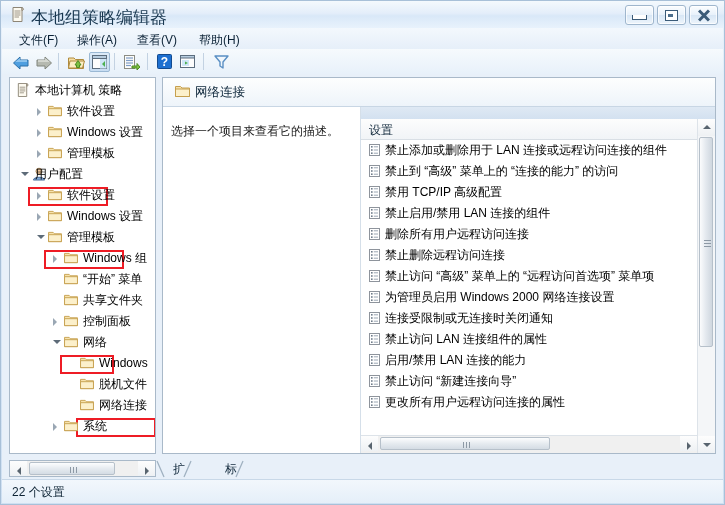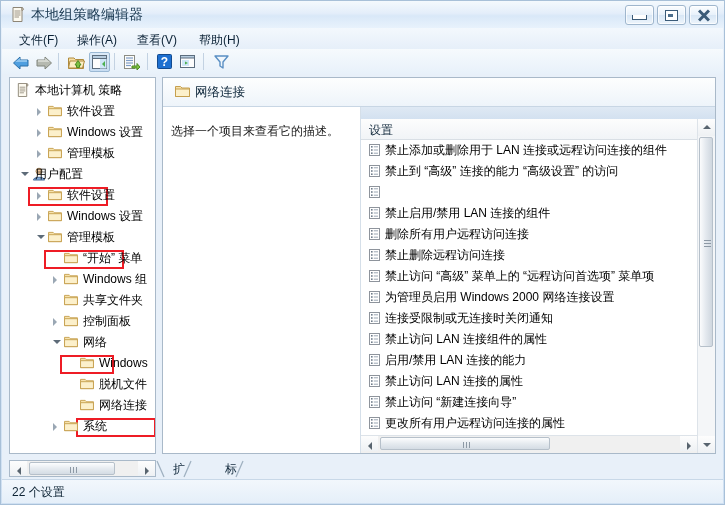--- a/index.html
+++ b/index.html
@@ -16,21 +16,21 @@
   }
   
   .titlebar{
     position:absolute;left:0;top:0;right:0;height:27px;
     background:linear-gradient(to bottom,#f4f9fd 0%,#e4eefa 45%,#d9e8f8 55%,#e8f2fc 100%);
   }
   .title-ico{
     position:absolute;left:10px;top:6px;width:14px;height:15px;
   }
   .title-text{
-    position:absolute;left:30px;top:5px;font-size:14px;color:#17364f;
+    position:absolute;left:30px;top:5px;font-size:17px;color:#17364f;
     white-space:nowrap;
   }
   .winbtns{position:absolute;right:6px;top:4px;display:flex;gap:3px;}
   .wbtn{
     width:27px;height:18px;border:1px solid #9fb6cd;border-radius:3px;
     background:linear-gradient(to bottom,#fbfdff 0%,#e8f1fa 50%,#d7e6f5 51%,#eef5fc 100%);
     display:flex;align-items:center;justify-content:center;
     box-shadow:inset 0 0 0 1px rgba(255,255,255,.7);
   }
   .wmin{width:13px;height:4px;border:1px solid #3b5b78;border-top:none;background:#fff;margin-top:5px;}
@@ -360,33 +360,33 @@
           <div class="tnode">
             <div class="tglyph open" style="left: 27px;"></div>
             <svg viewBox="0 0 15 13" class="folder" style="left: 38px;">
               <path d="M0.5 1.5 L5.5 1.5 L7 3 L14.5 3 L14.5 11.5 L0.5 11.5 Z" fill="#f7e2ab" stroke="#c59f4e"></path>
               <path d="M0.5 4 L14.5 4 L14.5 11.5 L0.5 11.5 Z" fill="#fcf0cb" stroke="#c59f4e"></path>
             </svg>
             <span class="lbl" style="left: 57px;">管理模板</span>
           </div>
           <div class="hl-box" style="left: 34px; top: 170px; width: 80px; height: 19px;"></div>
           <div class="tnode">
-            <svg viewBox="0 0 15 13" class="folder" style="left: 54px;">
-              <path d="M0.5 1.5 L5.5 1.5 L7 3 L14.5 3 L14.5 11.5 L0.5 11.5 Z" fill="#f7e2ab" stroke="#c59f4e"></path>
-              <path d="M0.5 4 L14.5 4 L14.5 11.5 L0.5 11.5 Z" fill="#fcf0cb" stroke="#c59f4e"></path>
-            </svg>
-            <span class="lbl" style="left: 73px;">“开始” 菜单</span>
-          </div>
-          <div class="tnode">
             <div class="tglyph closed" style="left: 43px;"></div>
             <svg viewBox="0 0 15 13" class="folder" style="left: 54px;">
               <path d="M0.5 1.5 L5.5 1.5 L7 3 L14.5 3 L14.5 11.5 L0.5 11.5 Z" fill="#f7e2ab" stroke="#c59f4e"></path>
               <path d="M0.5 4 L14.5 4 L14.5 11.5 L0.5 11.5 Z" fill="#fcf0cb" stroke="#c59f4e"></path>
             </svg>
             <span class="lbl" style="left: 73px;">Windows 组</span>
+          </div>
+          <div class="tnode">
+            <svg viewBox="0 0 15 13" class="folder" style="left: 54px;">
+              <path d="M0.5 1.5 L5.5 1.5 L7 3 L14.5 3 L14.5 11.5 L0.5 11.5 Z" fill="#f7e2ab" stroke="#c59f4e"></path>
+              <path d="M0.5 4 L14.5 4 L14.5 11.5 L0.5 11.5 Z" fill="#fcf0cb" stroke="#c59f4e"></path>
+            </svg>
+            <span class="lbl" style="left: 73px;">“开始” 菜单</span>
           </div>
           <div class="tnode">
             <svg viewBox="0 0 15 13" class="folder" style="left: 54px;">
               <path d="M0.5 1.5 L5.5 1.5 L7 3 L14.5 3 L14.5 11.5 L0.5 11.5 Z" fill="#f7e2ab" stroke="#c59f4e"></path>
               <path d="M0.5 4 L14.5 4 L14.5 11.5 L0.5 11.5 Z" fill="#fcf0cb" stroke="#c59f4e"></path>
             </svg>
             <span class="lbl" style="left: 73px;">共享文件夹</span>
           </div>
           <div class="tnode">
             <div class="tglyph closed" style="left: 43px;"></div>
@@ -491,34 +491,34 @@
                 <g fill="#6f7c8a">
                   <rect x="2" y="2" width="1.6" height="1.6"></rect>
                   <rect x="2" y="5.2" width="1.6" height="1.6"></rect>
                   <rect x="2" y="8.4" width="1.6" height="1.6"></rect>
                 </g>
                 <g stroke="#9aa6b3" stroke-width="1">
                   <line x1="4.8" y1="2.8" x2="9" y2="2.8"></line>
                   <line x1="4.8" y1="6" x2="9" y2="6"></line>
                   <line x1="4.8" y1="9.2" x2="9" y2="9.2"></line>
                 </g>
-              </svg><span>禁止到 “高级” 连接的能力 “高级设置” 的访问</span></div>
-            <div class="lrow"><svg viewBox="0 0 11 12" class="ri">
-                <rect x="0.5" y="0.5" width="10" height="11" fill="#ffffff" stroke="#8e949c"></rect>
-                <g fill="#6f7c8a">
-                  <rect x="2" y="2" width="1.6" height="1.6"></rect>
-                  <rect x="2" y="5.2" width="1.6" height="1.6"></rect>
-                  <rect x="2" y="8.4" width="1.6" height="1.6"></rect>
-                </g>
-                <g stroke="#9aa6b3" stroke-width="1">
-                  <line x1="4.8" y1="2.8" x2="9" y2="2.8"></line>
-                  <line x1="4.8" y1="6" x2="9" y2="6"></line>
-                  <line x1="4.8" y1="9.2" x2="9" y2="9.2"></line>
-                </g>
-              </svg></div>
+              </svg><span>禁止到 “高级” 菜单上的 “连接的能力” 的访问</span></div>
+            <div class="lrow"><svg viewBox="0 0 11 12" class="ri">
+                <rect x="0.5" y="0.5" width="10" height="11" fill="#ffffff" stroke="#8e949c"></rect>
+                <g fill="#6f7c8a">
+                  <rect x="2" y="2" width="1.6" height="1.6"></rect>
+                  <rect x="2" y="5.2" width="1.6" height="1.6"></rect>
+                  <rect x="2" y="8.4" width="1.6" height="1.6"></rect>
+                </g>
+                <g stroke="#9aa6b3" stroke-width="1">
+                  <line x1="4.8" y1="2.8" x2="9" y2="2.8"></line>
+                  <line x1="4.8" y1="6" x2="9" y2="6"></line>
+                  <line x1="4.8" y1="9.2" x2="9" y2="9.2"></line>
+                </g>
+              </svg><span>禁用 TCP/IP 高级配置</span></div>
             <div class="lrow"><svg viewBox="0 0 11 12" class="ri">
                 <rect x="0.5" y="0.5" width="10" height="11" fill="#ffffff" stroke="#8e949c"></rect>
                 <g fill="#6f7c8a">
                   <rect x="2" y="2" width="1.6" height="1.6"></rect>
                   <rect x="2" y="5.2" width="1.6" height="1.6"></rect>
                   <rect x="2" y="8.4" width="1.6" height="1.6"></rect>
                 </g>
                 <g stroke="#9aa6b3" stroke-width="1">
                   <line x1="4.8" y1="2.8" x2="9" y2="2.8"></line>
                   <line x1="4.8" y1="6" x2="9" y2="6"></line>
@@ -609,33 +609,20 @@
                   <rect x="2" y="2" width="1.6" height="1.6"></rect>
                   <rect x="2" y="5.2" width="1.6" height="1.6"></rect>
                   <rect x="2" y="8.4" width="1.6" height="1.6"></rect>
                 </g>
                 <g stroke="#9aa6b3" stroke-width="1">
                   <line x1="4.8" y1="2.8" x2="9" y2="2.8"></line>
                   <line x1="4.8" y1="6" x2="9" y2="6"></line>
                   <line x1="4.8" y1="9.2" x2="9" y2="9.2"></line>
                 </g>
               </svg><span>启用/禁用 LAN 连接的能力</span></div>
-            <div class="lrow"><svg viewBox="0 0 11 12" class="ri">
-                <rect x="0.5" y="0.5" width="10" height="11" fill="#ffffff" stroke="#8e949c"></rect>
-                <g fill="#6f7c8a">
-                  <rect x="2" y="2" width="1.6" height="1.6"></rect>
-                  <rect x="2" y="5.2" width="1.6" height="1.6"></rect>
-                  <rect x="2" y="8.4" width="1.6" height="1.6"></rect>
-                </g>
-                <g stroke="#9aa6b3" stroke-width="1">
-                  <line x1="4.8" y1="2.8" x2="9" y2="2.8"></line>
-                  <line x1="4.8" y1="6" x2="9" y2="6"></line>
-                  <line x1="4.8" y1="9.2" x2="9" y2="9.2"></line>
-                </g>
-              </svg><span>禁止访问 LAN 连接的属性</span></div>
             <div class="lrow"><svg viewBox="0 0 11 12" class="ri">
                 <rect x="0.5" y="0.5" width="10" height="11" fill="#ffffff" stroke="#8e949c"></rect>
                 <g fill="#6f7c8a">
                   <rect x="2" y="2" width="1.6" height="1.6"></rect>
                   <rect x="2" y="5.2" width="1.6" height="1.6"></rect>
                   <rect x="2" y="8.4" width="1.6" height="1.6"></rect>
                 </g>
                 <g stroke="#9aa6b3" stroke-width="1">
                   <line x1="4.8" y1="2.8" x2="9" y2="2.8"></line>
                   <line x1="4.8" y1="6" x2="9" y2="6"></line>

